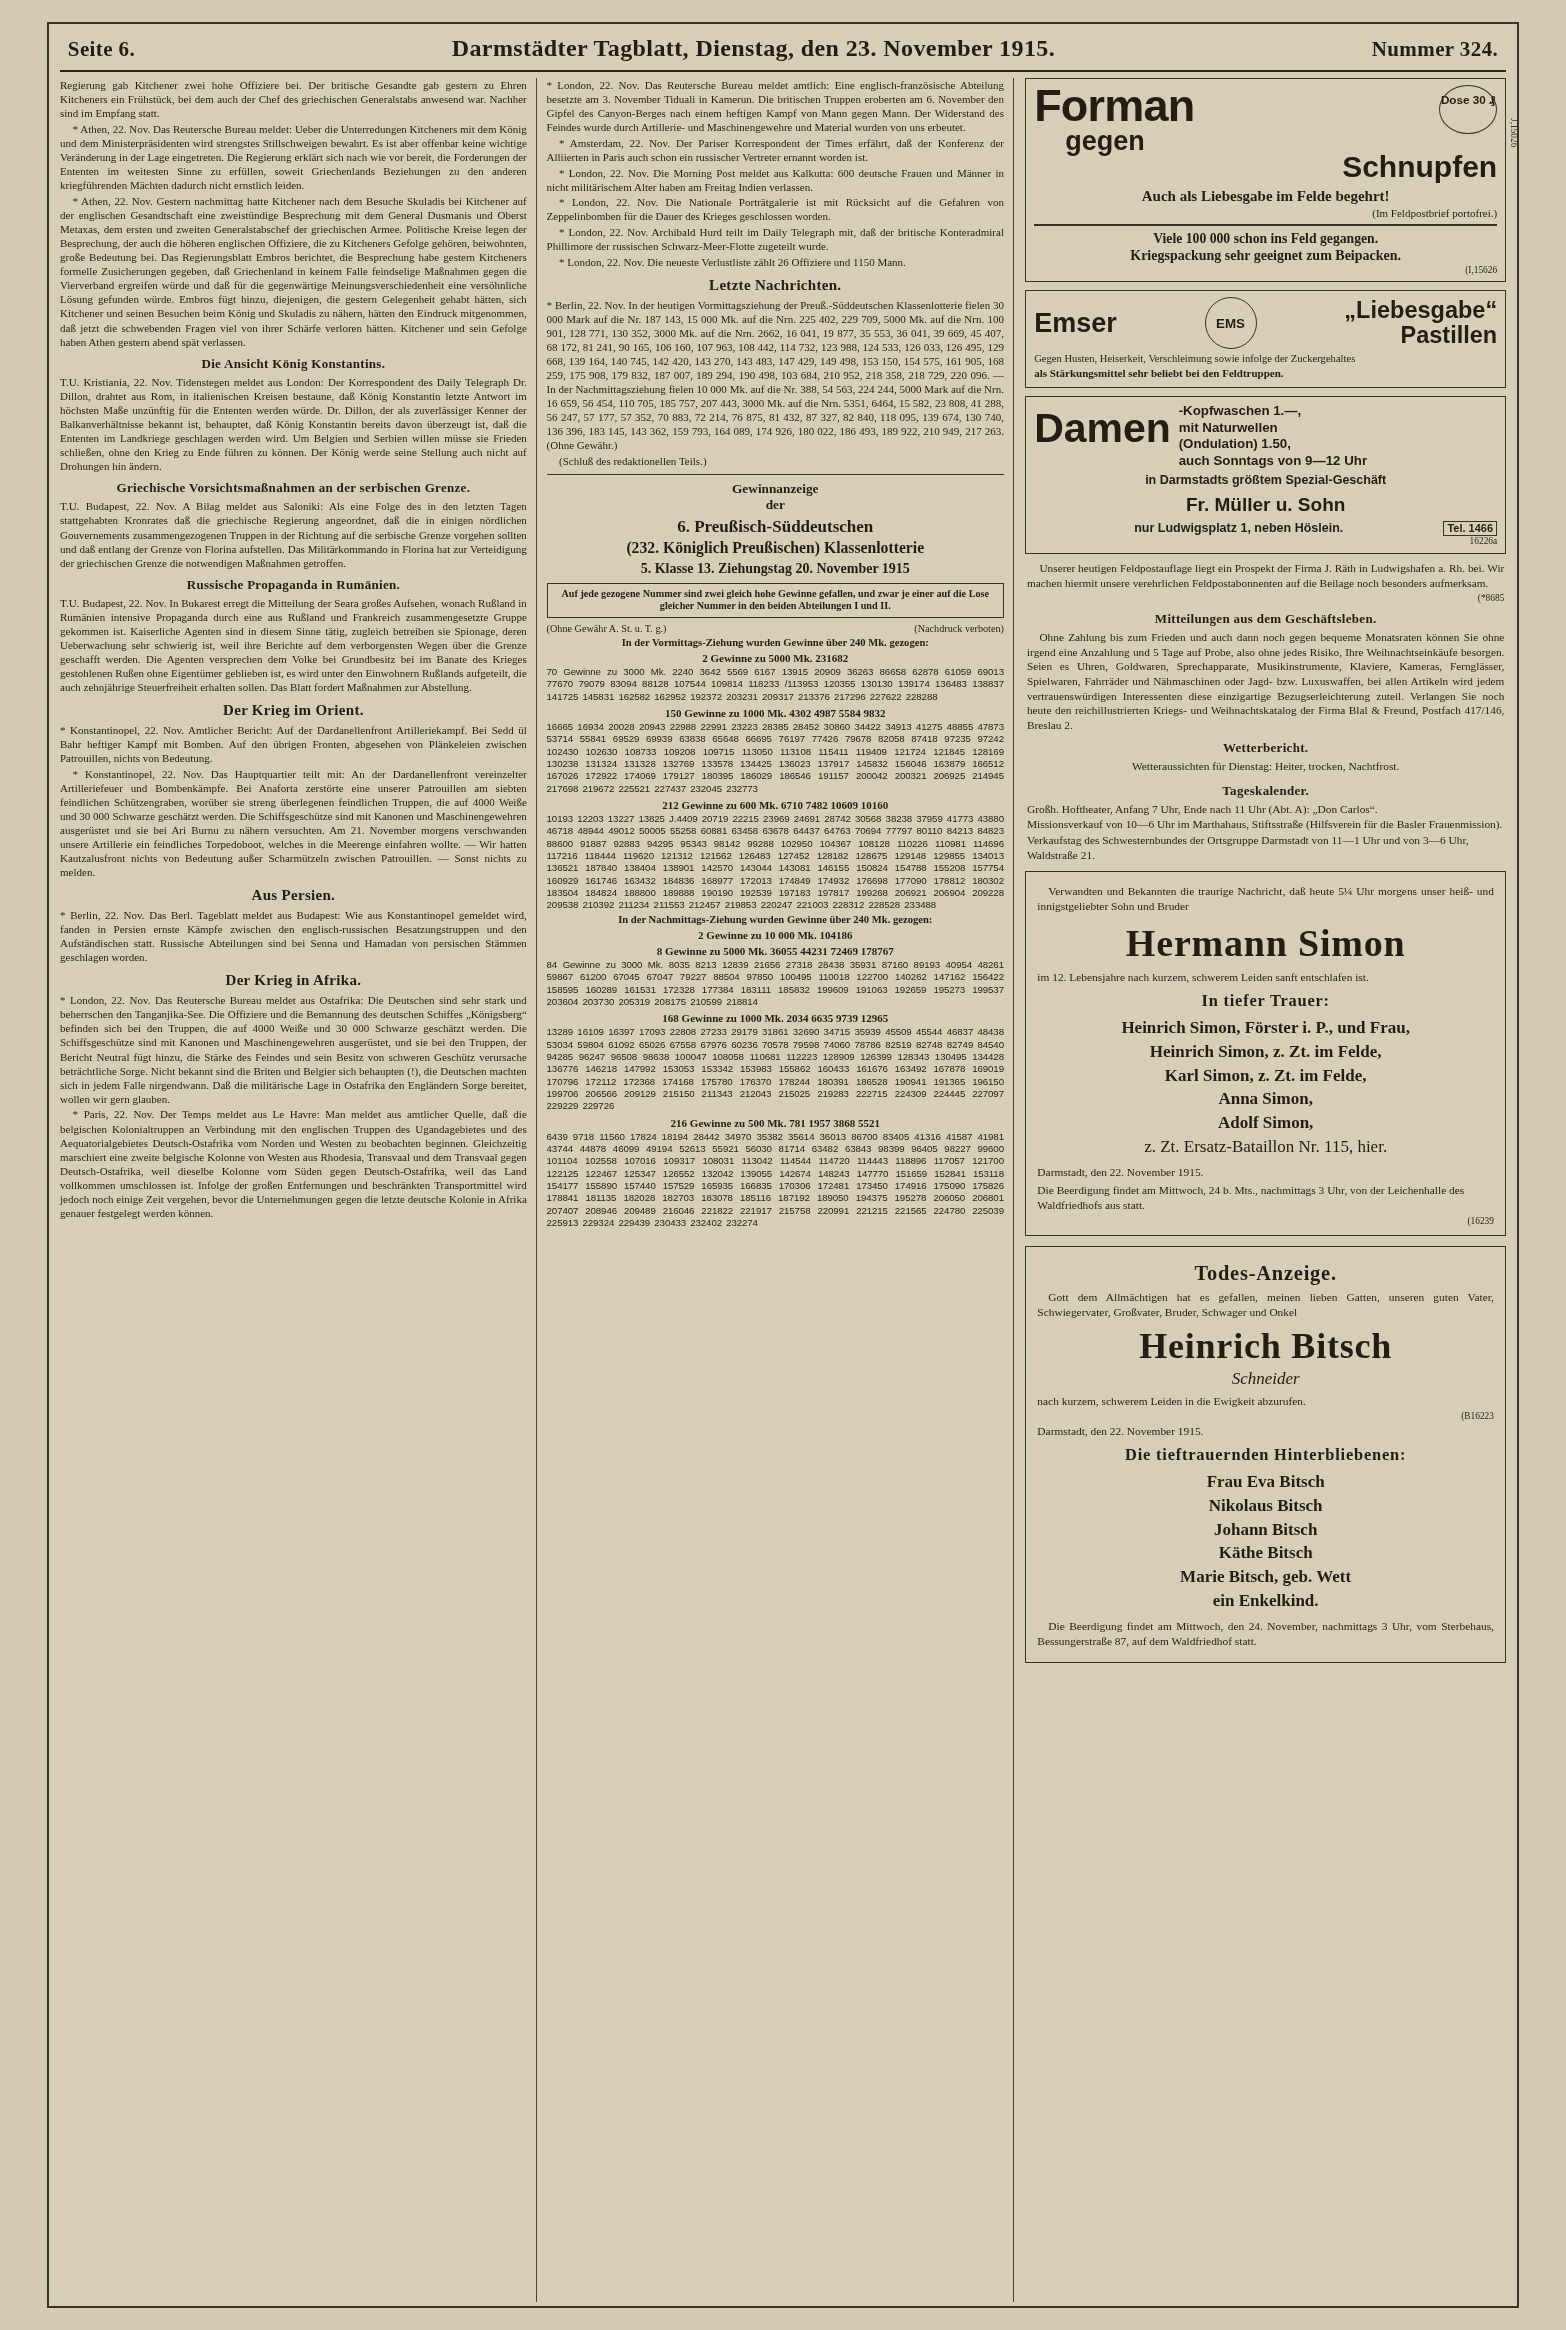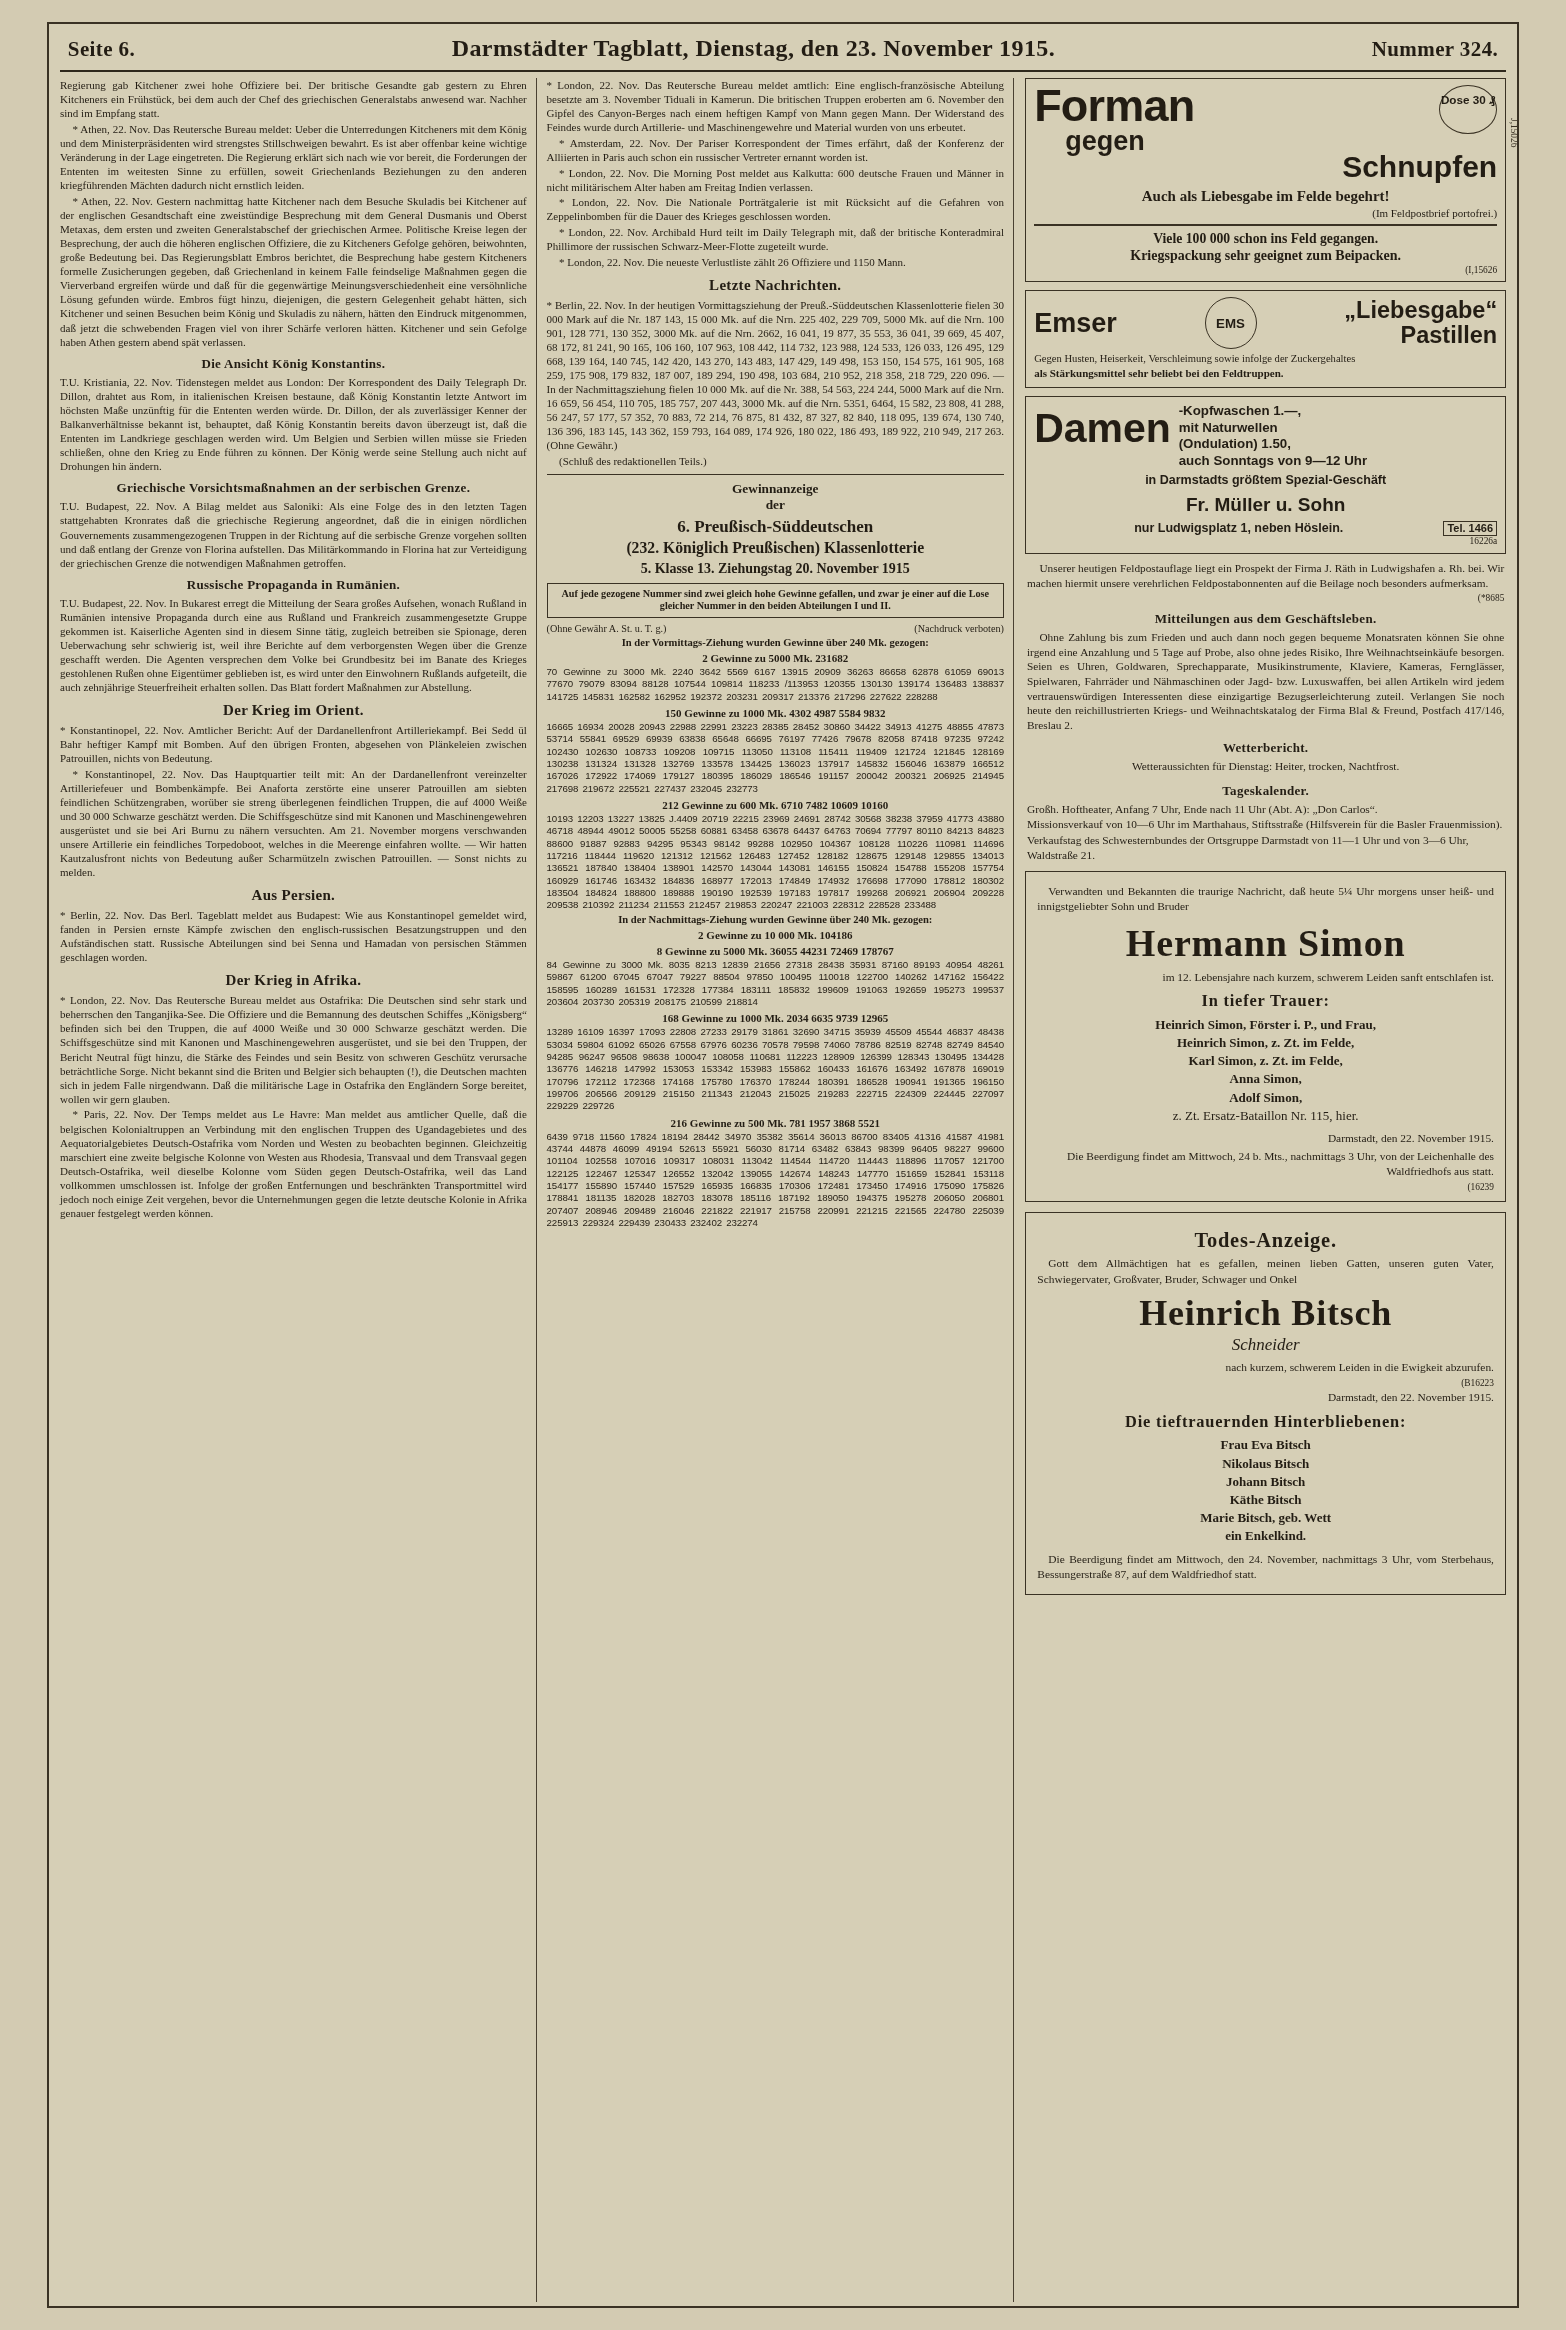--- a/index.html
+++ b/index.html
@@ -286,29 +286,29 @@
     font-style: italic;
     margin-bottom: 4.7px;
   }
   .obit .otxt {
     font-size: 11.4px;
     line-height: 1.35;
     text-align: justify;
     text-indent: 11px;
     margin: 2.3px 0;
   }
-  .obit .otxt.c { text-align: right; text-indent: 0; }
+  .obit .otxt.c { text-align: left; text-indent: 0; }
   .obit .otitle {
     font-weight: bold;
     font-size: 16.4px;
     letter-spacing: 0.8px;
     margin: 6.3px 0 4.7px 0;
   }
   .obit .oline {
-    font-size: 13px;
+    font-size: 17px;
     line-height: 1.4;
   }
   .obit .oline.b { font-weight: bold; }
   .sidecode {
     position: absolute;
     right: -1.6px;
     top: 94px;
     font-size: 9.4px;
     writing-mode: vertical-rl;
     color: #3a3224;

